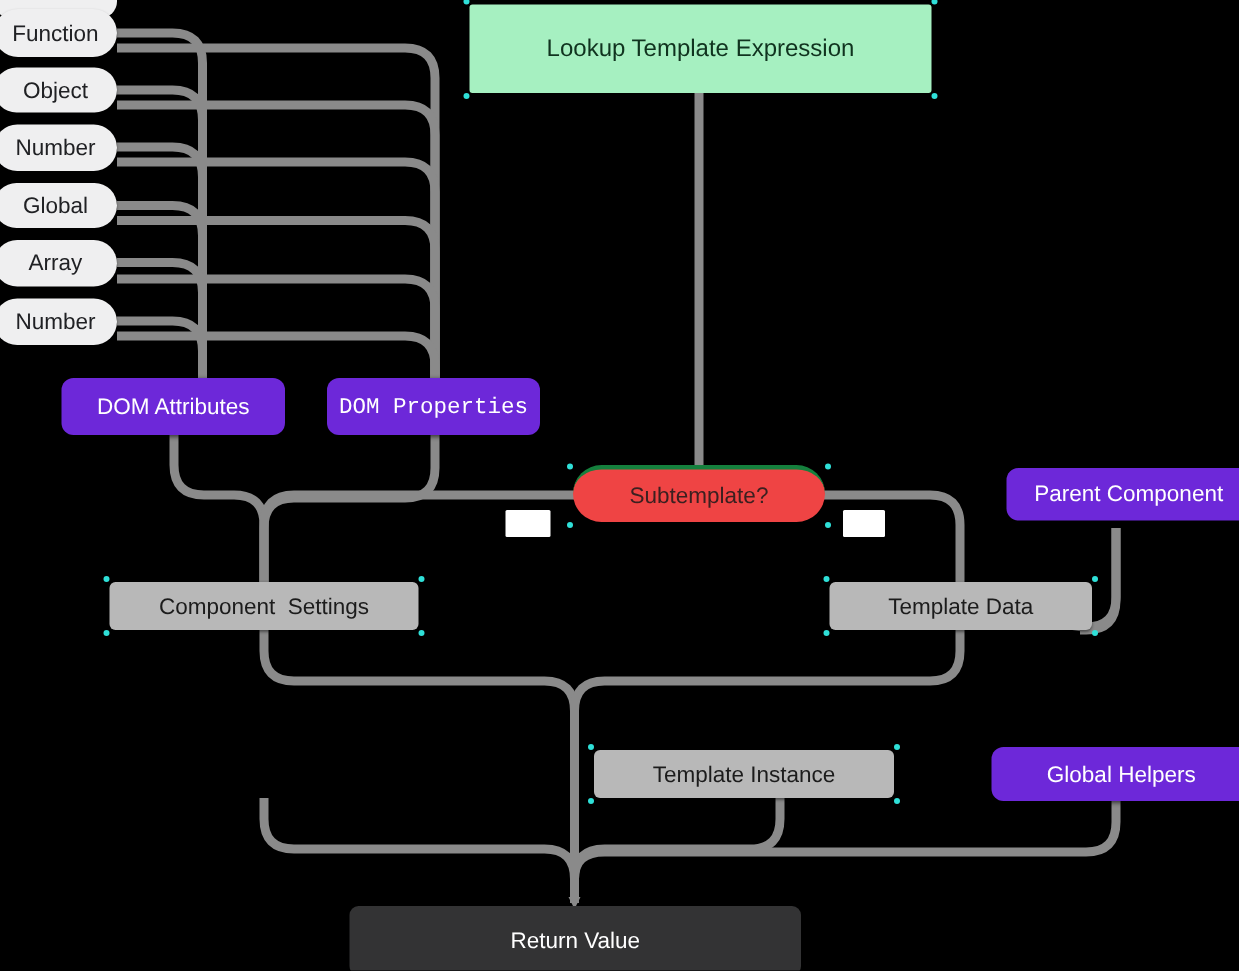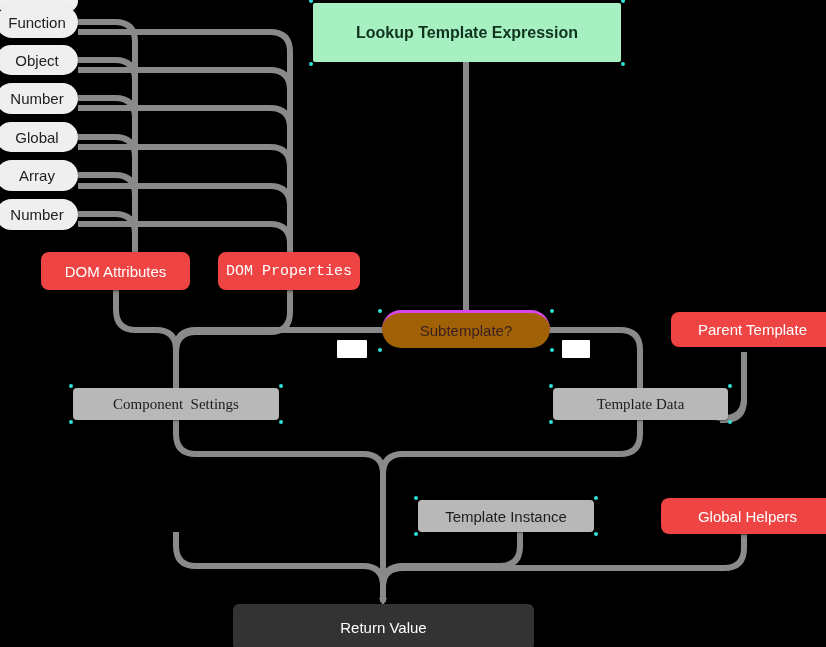--- a/index.html
+++ b/index.html
@@ -8,35 +8,35 @@
   #canvas{position:relative;width:826px;height:647px;background:#000;}
   svg.edges{position:absolute;left:0;top:0;width:826px;height:647px;}
   .node{position:absolute;box-sizing:border-box;display:flex;align-items:center;
         justify-content:center;text-align:center;white-space:pre;}
 
   
   .pill{background:#efeff0;color:#202124;border-radius:40px;font-size:15px;
         box-shadow:0 1px 2px rgba(0,0,0,.35);}
 
   
-  .green{background:#a6f0c1;color:#10331f;font-weight:bold;font-size:16px;
+  .green{background:#a6f0c1;color:#10331f;font-weight:normal;font-size:16px;
          border-radius:2px;}
 
   
-  .dark{background:#ef4444;color:#ffffff;font-size:15px;border-radius:8px;
+  .dark{background:#6d28d9;color:#ffffff;font-size:15px;border-radius:8px;
         box-shadow:0 1px 3px rgba(0,0,0,.6);}
   .dark-flat{background:#333334;color:#ffffff;font-size:15px;border-radius:6px;}
 
   
   .gray{background:#b8b8b8;color:#1c1c1c;font-size:15px;border-radius:4px;
         box-shadow:0 1px 2px rgba(0,0,0,.45);}
 
   
-  .decision{background:#a16207;color:#3b2020;font-size:15px;border-radius:28px;
-            border-top:3px solid #d946ef;}
+  .decision{background:#ef4444;color:#3b2020;font-size:15px;border-radius:28px;
+            border-top:3px solid #15803d;}
 
   
   .edge-label{background:#ffffff;color:#000;font-size:11px;border-radius:1px;}
 
   
   .handles{position:absolute;inset:-4px;pointer-events:none;}
   .handles i{position:absolute;width:4px;height:4px;background:#2fe0d8;
              border-radius:50%;}
   .handles i.tl{left:0;top:0}.handles i.tr{right:0;top:0}
   .handles i.bl{left:0;bottom:0}.handles i.br{right:0;bottom:0}
@@ -137,37 +137,37 @@
   </div>
 
   <div class="node edge-label" style="left:337px;top:340px;width:30px;height:18px;">
     <span></span>
   </div>
   <div class="node edge-label" style="left:562px;top:340px;width:28px;height:18px;">
     <span></span>
   </div>
 
   <div class="node dark" style="left:671px;top:312px;width:163px;height:35px;">
-    <span>Parent Template</span>
+    <span>Parent Component</span>
   </div>
 
-  <div class="node gray" style="left:73px;top:388px;width:206px;height:32px;font-family:Liberation Serif, serif;">
+  <div class="node gray" style="left:73px;top:388px;width:206px;height:32px;">
     <span>Component  Settings</span>
     <span class="handles">
       <i class="tl"></i><i class="tr"></i><i class="bl"></i><i class="br"></i>
     </span>
   </div>
-  <div class="node gray" style="left:553px;top:388px;width:175px;height:32px;font-family:Liberation Serif, serif;">
+  <div class="node gray" style="left:553px;top:388px;width:175px;height:32px;">
     <span>Template Data</span>
     <span class="handles">
       <i class="tl"></i><i class="tr"></i><i class="bl"></i><i class="br"></i>
     </span>
   </div>
 
-  <div class="node gray" style="left:418px;top:500px;width:176px;height:32px;">
+  <div class="node gray" style="left:396px;top:500px;width:200px;height:32px;">
     <span>Template Instance</span>
     <span class="handles">
       <i class="tl"></i><i class="tr"></i><i class="bl"></i><i class="br"></i>
     </span>
   </div>
   <div class="node dark" style="left:661px;top:498px;width:173px;height:36px;">
     <span>Global Helpers</span>
   </div>
 
   <div class="node dark-flat" style="left:233px;top:604px;width:301px;height:46px;">

